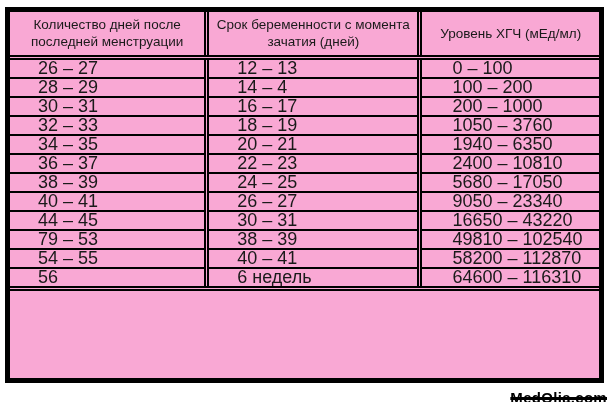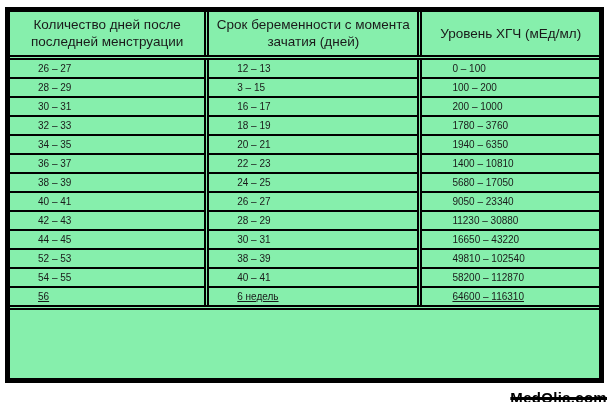--- a/index.html
+++ b/index.html
@@ -15,21 +15,21 @@
     font-family: "Liberation Sans", sans-serif;
     color: #1a1a1a;
   }
   .frame {
     position: absolute;
     left: 5px;
     top: 7px;
     right: 5px;
     bottom: 19px;
     border: 5px solid #000000;
-    background: #86efac;
+    background: #f9a8d4;
     box-sizing: border-box;
   }
   table.hcg {
     width: 100%;
     border-collapse: collapse;
     table-layout: fixed;
   }
   table.hcg th {
     font-weight: normal;
     font-size: 13.5px;
@@ -39,33 +39,32 @@
     padding: 4px 2px 5px;
     border-bottom: 5px double #000000;
   }
   table.hcg col.c1 { width: 33.4%; }
   table.hcg col.c2 { width: 36.2%; }
   table.hcg col.c3 { width: 30.4%; }
   table.hcg .sep {
     border-left: 5px double #000000;
   }
   table.hcg td {
-    font-size: 10px;
+    font-size: 18px;
     line-height: 17px;
     height: 17px;
     padding: 0 0 0 28px;
     text-align: left;
     border-top: 2px solid #000000;
     white-space: nowrap;
     overflow: hidden;
   }
   table.hcg td.col3 { padding-left: 30px; }
   table.hcg tr.last td {
     border-bottom: 5px double #000000;
-    text-decoration: underline;
   }
   .watermark {
     position: absolute;
     right: 2px;
     bottom: -4px;
     font-size: 15px;
     font-weight: bold;
     letter-spacing: 0.3px;
     color: #000000;
     text-decoration: line-through;
@@ -90,65 +89,60 @@
       </tr>
     </thead>
     <tbody id="table-body">
         <tr>
           <td>26 – 27</td>
           <td class="sep">12 – 13</td>
           <td class="sep col3">0 – 100</td>
         </tr>
         <tr>
           <td>28 – 29</td>
-          <td class="sep">3 – 15</td>
+          <td class="sep">14 – 4</td>
           <td class="sep col3">100 – 200</td>
         </tr>
         <tr>
           <td>30 – 31</td>
           <td class="sep">16 – 17</td>
           <td class="sep col3">200 – 1000</td>
         </tr>
         <tr>
           <td>32 – 33</td>
           <td class="sep">18 – 19</td>
-          <td class="sep col3">1780 – 3760</td>
+          <td class="sep col3">1050 – 3760</td>
         </tr>
         <tr>
           <td>34 – 35</td>
           <td class="sep">20 – 21</td>
           <td class="sep col3">1940 – 6350</td>
         </tr>
         <tr>
           <td>36 – 37</td>
           <td class="sep">22 – 23</td>
-          <td class="sep col3">1400 – 10810</td>
+          <td class="sep col3">2400 – 10810</td>
         </tr>
         <tr>
           <td>38 – 39</td>
           <td class="sep">24 – 25</td>
           <td class="sep col3">5680 – 17050</td>
         </tr>
         <tr>
           <td>40 – 41</td>
           <td class="sep">26 – 27</td>
           <td class="sep col3">9050 – 23340</td>
         </tr>
         <tr>
-          <td>42 – 43</td>
-          <td class="sep">28 – 29</td>
-          <td class="sep col3">11230 – 30880</td>
-        </tr>
-        <tr>
           <td>44 – 45</td>
           <td class="sep">30 – 31</td>
           <td class="sep col3">16650 – 43220</td>
         </tr>
         <tr>
-          <td>52 – 53</td>
+          <td>79 – 53</td>
           <td class="sep">38 – 39</td>
           <td class="sep col3">49810 – 102540</td>
         </tr>
         <tr>
           <td>54 – 55</td>
           <td class="sep">40 – 41</td>
           <td class="sep col3">58200 – 112870</td>
         </tr>
         <tr class="last">
           <td>56</td>

